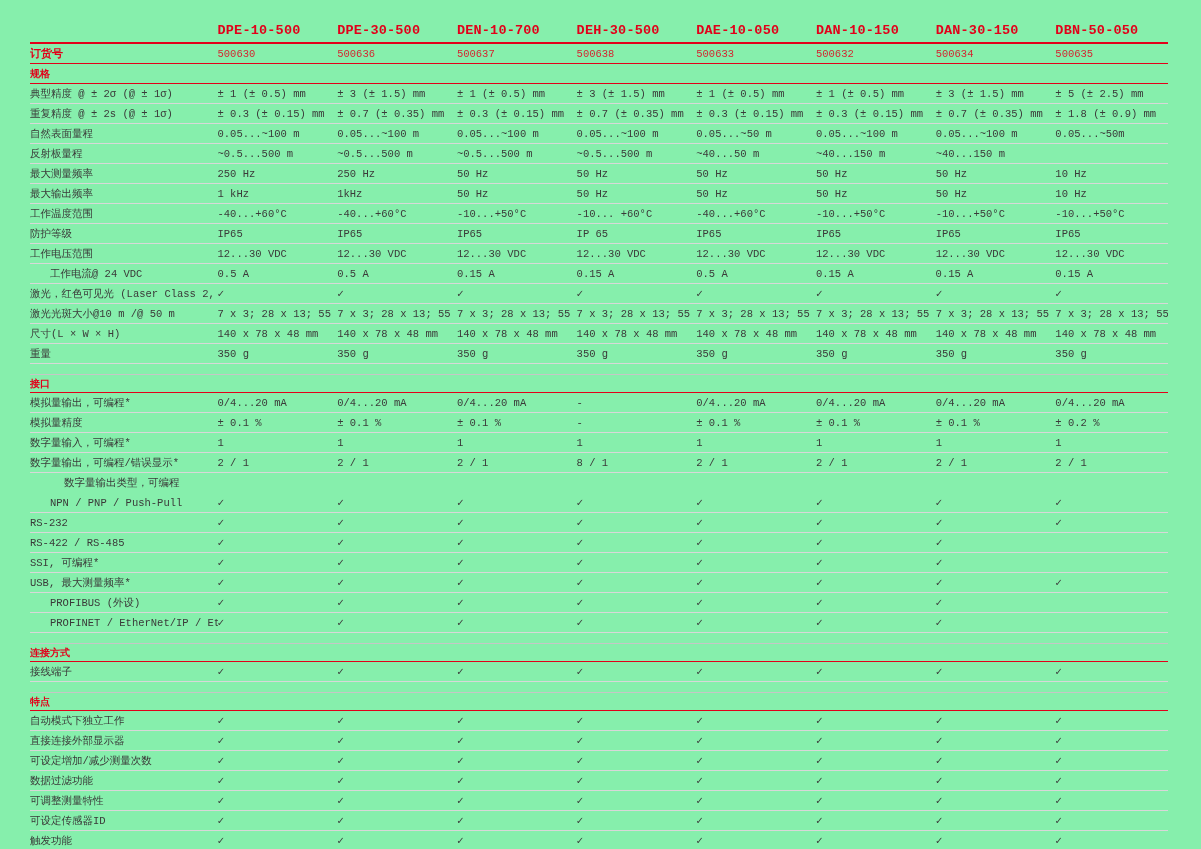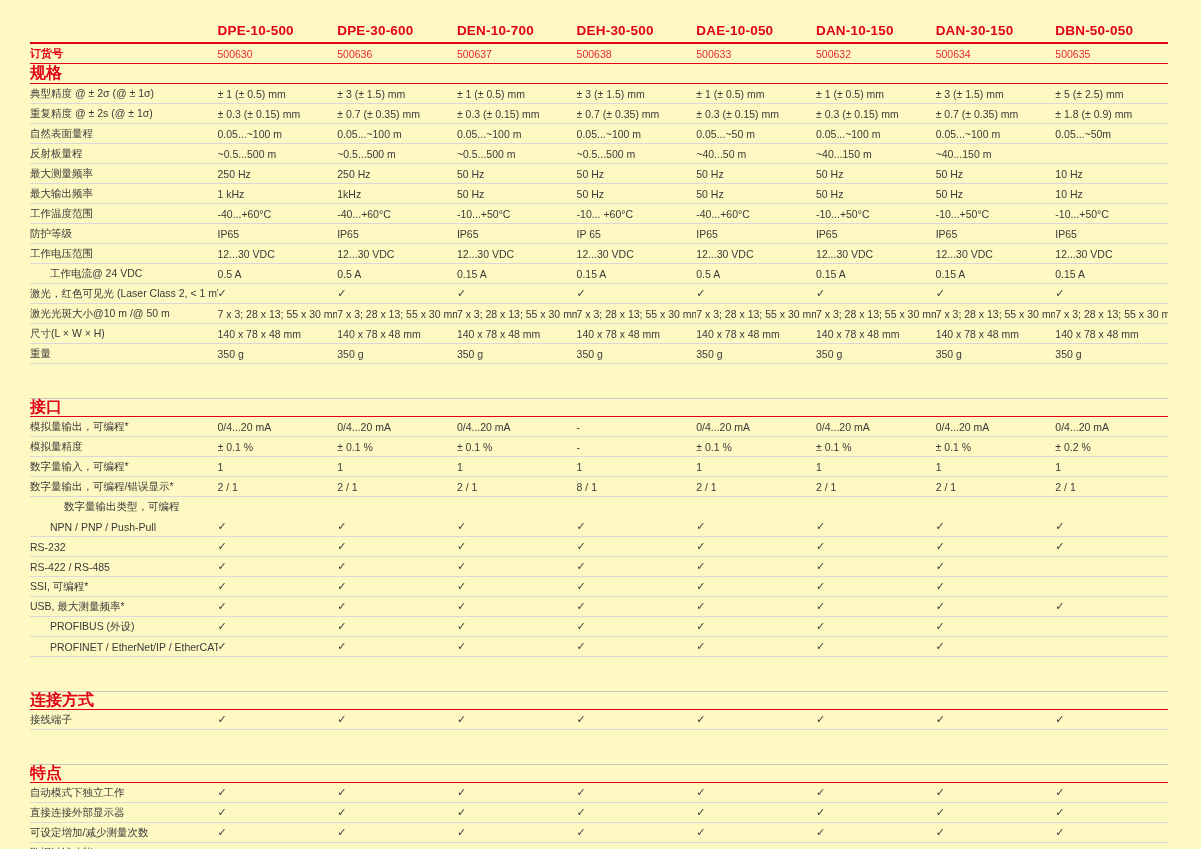--- a/index.html
+++ b/index.html
@@ -2,55 +2,55 @@
 <html><head>
 <meta charset="utf-8">
 <style>
   * { margin:0; padding:0; box-sizing:border-box; }
   html,body { background:#ffffff; }
   body {
     width:1201px; height:849px; overflow:hidden;
     font-family:"Liberation Sans", sans-serif;
     color:var(--text,#3a3a39);
   }
-  .sheet { position:relative; width:1201px; height:849px; background:#fef9c3; }
+  .sheet { position:relative; width:1201px; height:849px; background:#86efac;font-family:Liberation Mono, monospace; }
   .spec-table { position:absolute; left:30px; top:24px; width:1138px; }
 
   .row { display:flex; align-items:center; height:20px; border-bottom:1px solid var(--line,#d8d8d8); font-size:10.5px; }
   .cell-label { width:188px; padding-right:4px; white-space:nowrap; overflow:hidden; }
   .cell-label.indent { padding-left:20px; }
   .cell { width:120px; white-space:nowrap; overflow:hidden; }
   .cell:last-child { width:113px; }
 
   .header-row { height:20px; align-items:flex-end; padding-bottom:4px;
     border-bottom:2.5px solid var(--accent,#e2001a); }
   .model { font-weight:bold; font-size:13.5px; color:var(--accent,#e2001a); letter-spacing:0.2px; }
 
   .order-row { border-bottom:1px solid var(--accent,#e2001a); }
   .order-label { font-weight:bold; font-size:11px; color:var(--accent,#e2001a); }
   .order-no { color:var(--accent,#e2001a); opacity:0.85; }
 
   .title-row { border-bottom:1.5px solid var(--accent,#e2001a); }
-  .title-label { font-weight:bold; font-size:16px; color:var(--accent,#e2001a); }
-
-  .section-block.gapped { margin-top:34px; border-top:1px solid var(--seclin,#c6c6c6); }
+  .title-label { font-weight:bold; font-size:10px; color:var(--accent,#e2001a); }
+
+  .section-block.gapped { margin-top:10px; border-top:1px solid var(--seclin,#c6c6c6); }
   .section-block.gapped .title-row { height:18px; }
 
   .group-row { border-bottom:none;text-align:center; }
   .check { font-size:11px; }
 </style>
 </head>
 <body style="--accent: #e2001a; --text: #3a3a39; --line: #d8d8d8; --seclin: #c6c6c6;">
 
 <div class="sheet">
   <div id="table-root" class="spec-table">
       <div class="row header-row">
         <div class="cell-label"></div>
         <div class="cell model">DPE-10-500</div>
-        <div class="cell model">DPE-30-600</div>
+        <div class="cell model">DPE-30-500</div>
         <div class="cell model">DEN-10-700</div>
         <div class="cell model">DEH-30-500</div>
         <div class="cell model">DAE-10-050</div>
         <div class="cell model">DAN-10-150</div>
         <div class="cell model">DAN-30-150</div>
         <div class="cell model">DBN-50-050</div>
       </div>
       <div class="row order-row">
         <div class="cell-label order-label">订货号</div>
         <div class="cell order-no">500630</div>

